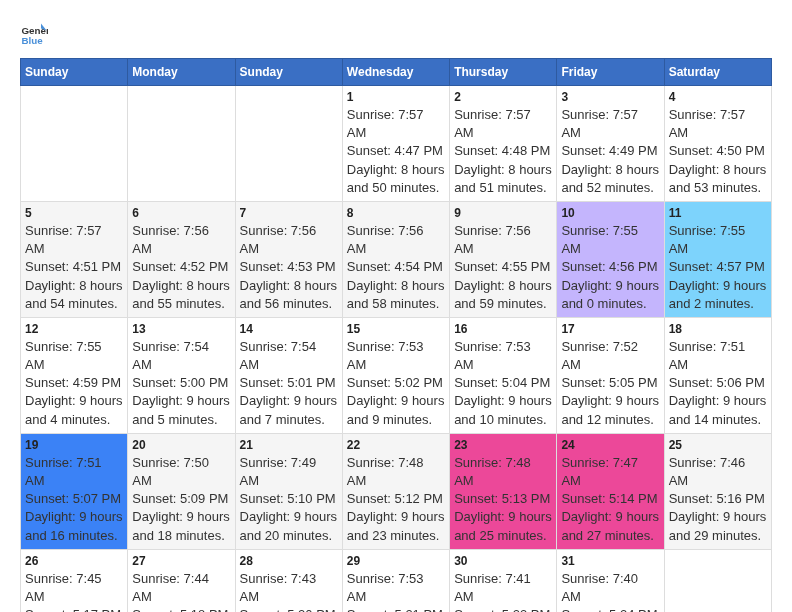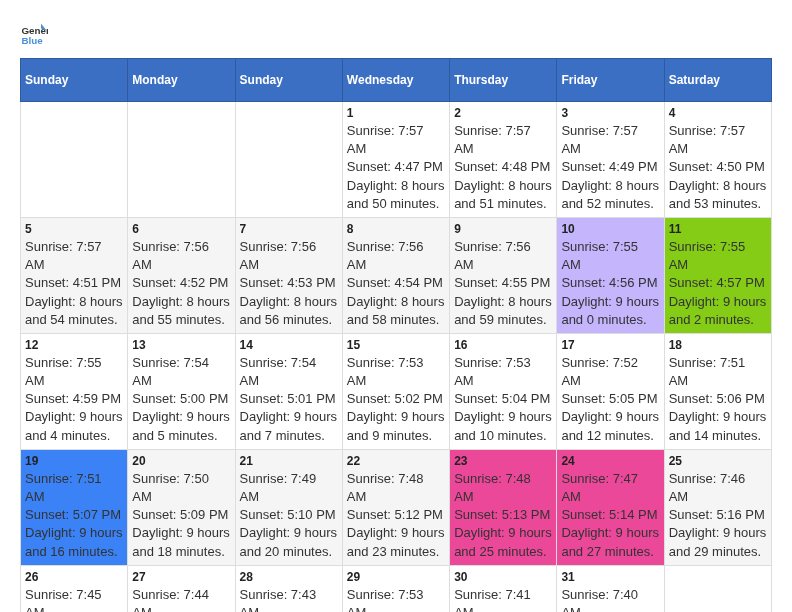--- a/index.html
+++ b/index.html
@@ -39,21 +39,21 @@
       color: #555;
     }
     .calendar-table {
       width: 100%;
       border-collapse: collapse;
       font-size: 11px;
     }
     .calendar-table th {
       background-color: #3a6fc4;
       color: #fff;
-      padding: 14px 4px;
+      padding: 6px 4px;
       text-align: left;
       font-size: 12px;
       font-weight: bold;
       border: 1px solid #2e5aa0;
     }
     .calendar-table td {
       border: 1px solid #ddd;
       vertical-align: top;
       padding: 4px;
       width: calc(100% / 7);
@@ -181,21 +181,21 @@
 Daylight: 8 hours
 and 59 minutes.</div>
         </td>
         <td style="background: #c4b5fd;">
           <div class="day-number">10</div>
           <div class="day-info" style="white-space: pre-line;">Sunrise: 7:55 AM
 Sunset: 4:56 PM
 Daylight: 9 hours
 and 0 minutes.</div>
         </td>
-        <td style="background: #84cc16;">
+        <td style="background: #7dd3fc;">
           <div class="day-number">11</div>
           <div class="day-info" style="white-space: pre-line;">Sunrise: 7:55 AM
 Sunset: 4:57 PM
 Daylight: 9 hours
 and 2 minutes.</div>
         </td>
       </tr>
       <tr>
         <td>
           <div class="day-number">12</div>

